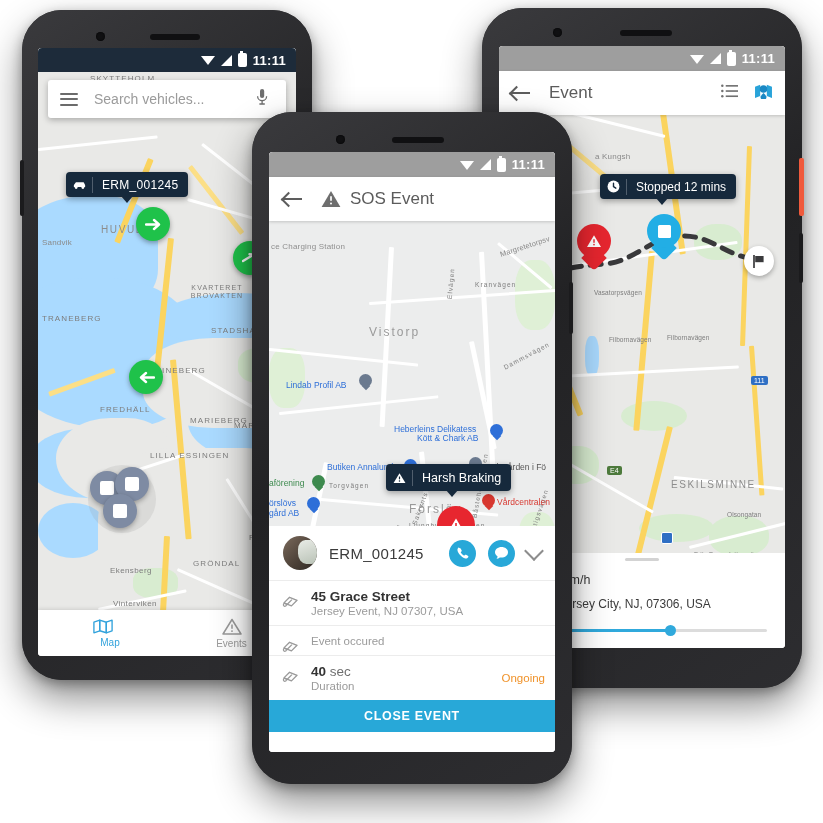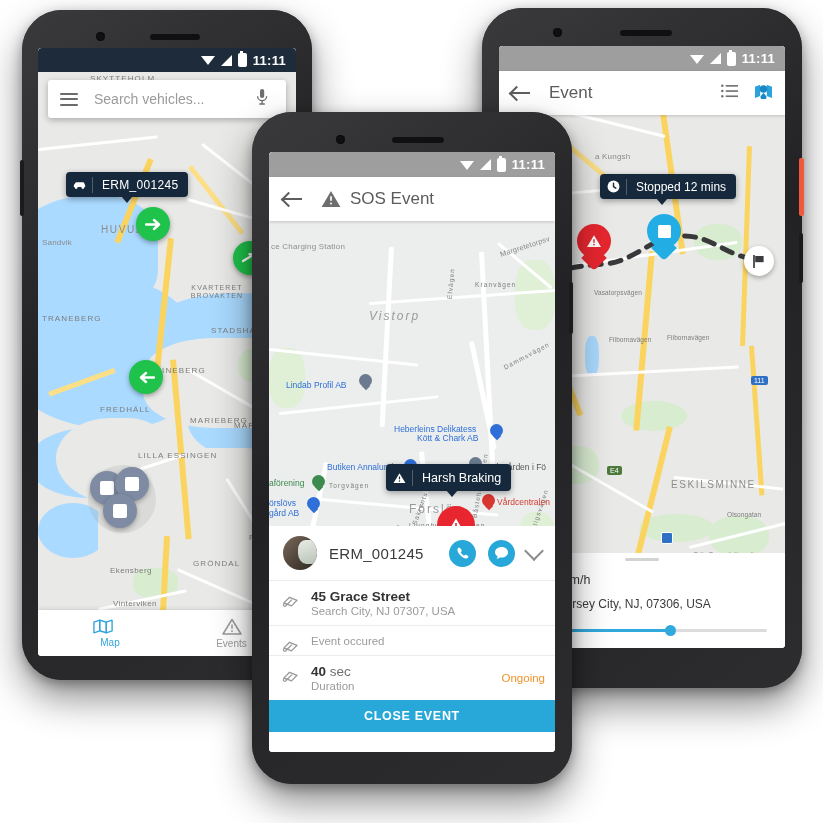--- a/index.html
+++ b/index.html
@@ -180,21 +180,21 @@
         <div class="lbl" style="left:52px;top:26px;">SKYTTEHOLM</div>
         <div class="lbl big" style="left:63px;top:176px;">HUVUDSTA</div>
         <div class="lbl" style="left:4px;top:190px;letter-spacing:.2px;color:#8a8a8a;">Sandvik</div>
         <div class="lbl" style="left:152px;top:236px;font-size:7px;width:54px;white-space:normal;text-align:center;line-height:8px;">KVARTERET BROVAKTEN</div>
         <div class="lbl" style="left:173px;top:278px;">STADSHAGEN</div>
         <div class="lbl" style="left:4px;top:266px;">TRANEBERG</div>
         <div class="lbl" style="left:95px;top:318px;">KRISTINEBERG</div>
         <div class="lbl" style="left:62px;top:357px;">FREDHÄLL</div>
         <div class="lbl" style="left:152px;top:368px;">MARIEBERG</div>
         <div class="lbl" style="left:196px;top:373px;">MARIEBERG</div>
-        <div class="lbl" style="left:100px;top:403px;">LILLA ESSINGEN</div>
+        <div class="lbl" style="left:112px;top:403px;">LILLA ESSINGEN</div>
         <div class="lbl" style="left:211px;top:485px;">REIMERSHOLME</div>
         <div class="lbl" style="left:72px;top:518px;letter-spacing:.4px;">Ekensberg</div>
         <div class="lbl" style="left:155px;top:511px;">GRÖNDAL</div>
         <div class="lbl" style="left:75px;top:551px;letter-spacing:.4px;">Vinterviken</div>
         <div class="lbl" style="left:90px;top:580px;">ASPUDDEN</div>
 
         <div class="clus-halo" style="left:50px;top:417px;width:68px;height:68px;"></div>
         <div class="clus" style="left:52px;top:423px;">
             <i></i>
           </div>
@@ -449,21 +449,21 @@
         <div class="rd" style="left:10px;top:260px;width:160px;height:3px;transform:rotate(-6deg);"></div>
         <div class="rd" style="left:55px;top:310px;width:5px;height:170px;transform:rotate(12deg);"></div>
         <div class="rd" style="left:150px;top:300px;width:5px;height:190px;transform:rotate(-6deg);"></div>
         <div class="rd" style="left:40px;top:345px;width:190px;height:3px;transform:rotate(5deg);"></div>
         <div class="rd" style="left:90px;top:420px;width:140px;height:3px;transform:rotate(-7deg);"></div>
         <div class="rd" style="left:170px;top:470px;width:120px;height:3px;transform:rotate(20deg);"></div>
         <div class="rd" style="left:20px;top:470px;width:130px;height:3px;transform:rotate(-12deg);"></div>
         <div class="rd" style="left:200px;top:190px;width:5px;height:110px;transform:rotate(-12deg);"></div>
         <div class="rd" style="left:230px;top:90px;width:70px;height:3px;transform:rotate(40deg);"></div>
 
-        <div class="lbl big" style="left:100px;top:157px;font-size:12px;letter-spacing:2px;color:#9a9a9a;font-style:italic;">Vistorp</div>
+        <div class="lbl big" style="left:100px;top:173px;font-size:12px;letter-spacing:2px;color:#9a9a9a;">Vistorp</div>
         <div class="lbl big" style="left:140px;top:350px;font-size:12px;letter-spacing:2px;color:#9a9a9a;">Förslöv</div>
         <div class="lbl" style="left:2px;top:90px;letter-spacing:.2px;color:#8f8f8f;">ce Charging Station</div>
         <div class="lbl" style="left:230px;top:90px;letter-spacing:.1px;color:#8a8a8a;font-size:7.5px;transform:rotate(-18deg);">Margretetorpsv</div>
         <div class="lbl" style="left:166px;top:128px;font-size:6.5px;transform:rotate(-85deg);">Elvägen</div>
         <div class="lbl" style="left:206px;top:129px;font-size:6.5px;">Kranvägen</div>
         <div class="lbl" style="left:232px;top:200px;font-size:6.5px;transform:rotate(-28deg);">Dammsvägen</div>
         <div class="lbl" style="left:60px;top:330px;font-size:6.5px;">Torgvägen</div>
         <div class="lbl" style="left:178px;top:330px;font-size:6.5px;transform:rotate(-80deg);">Båstehemsvägen</div>
         <div class="lbl" style="left:140px;top:370px;font-size:6.5px;">Ljungbyholmsvägen</div>
         <div class="lbl" style="left:40px;top:405px;font-size:6.5px;transform:rotate(-72deg);">Stationsvägen</div>
@@ -587,21 +587,21 @@
         <div class="irow">
           <div class="ico">
             <svg width="17" height="15" viewBox="0 0 18 16">
                 <path d="M2 9.5l6-6 8 3.2-6 6z" fill="none" stroke="#9a9a9a" stroke-width="1.4" stroke-linejoin="round"></path>
                 <path d="M4.5 12l6-6" stroke="#9a9a9a" stroke-width="1.4"></path>
                 <circle cx="3" cy="11.5" r="1.6" fill="none" stroke="#9a9a9a" stroke-width="1.3"></circle>
               </svg>
           </div>
           <div class="txt">
             <div class="t1">45 Grace Street</div>
-            <div class="t2">Search City, NJ 07307, USA</div>
+            <div class="t2">Jersey Event, NJ 07307, USA</div>
           </div>
         </div>
 
         <div class="irow">
           <div class="ico">
             <svg width="17" height="15" viewBox="0 0 18 16">
                 <path d="M2 9.5l6-6 8 3.2-6 6z" fill="none" stroke="#9a9a9a" stroke-width="1.4" stroke-linejoin="round"></path>
                 <path d="M4.5 12l6-6" stroke="#9a9a9a" stroke-width="1.4"></path>
                 <circle cx="3" cy="11.5" r="1.6" fill="none" stroke="#9a9a9a" stroke-width="1.3"></circle>
               </svg>

